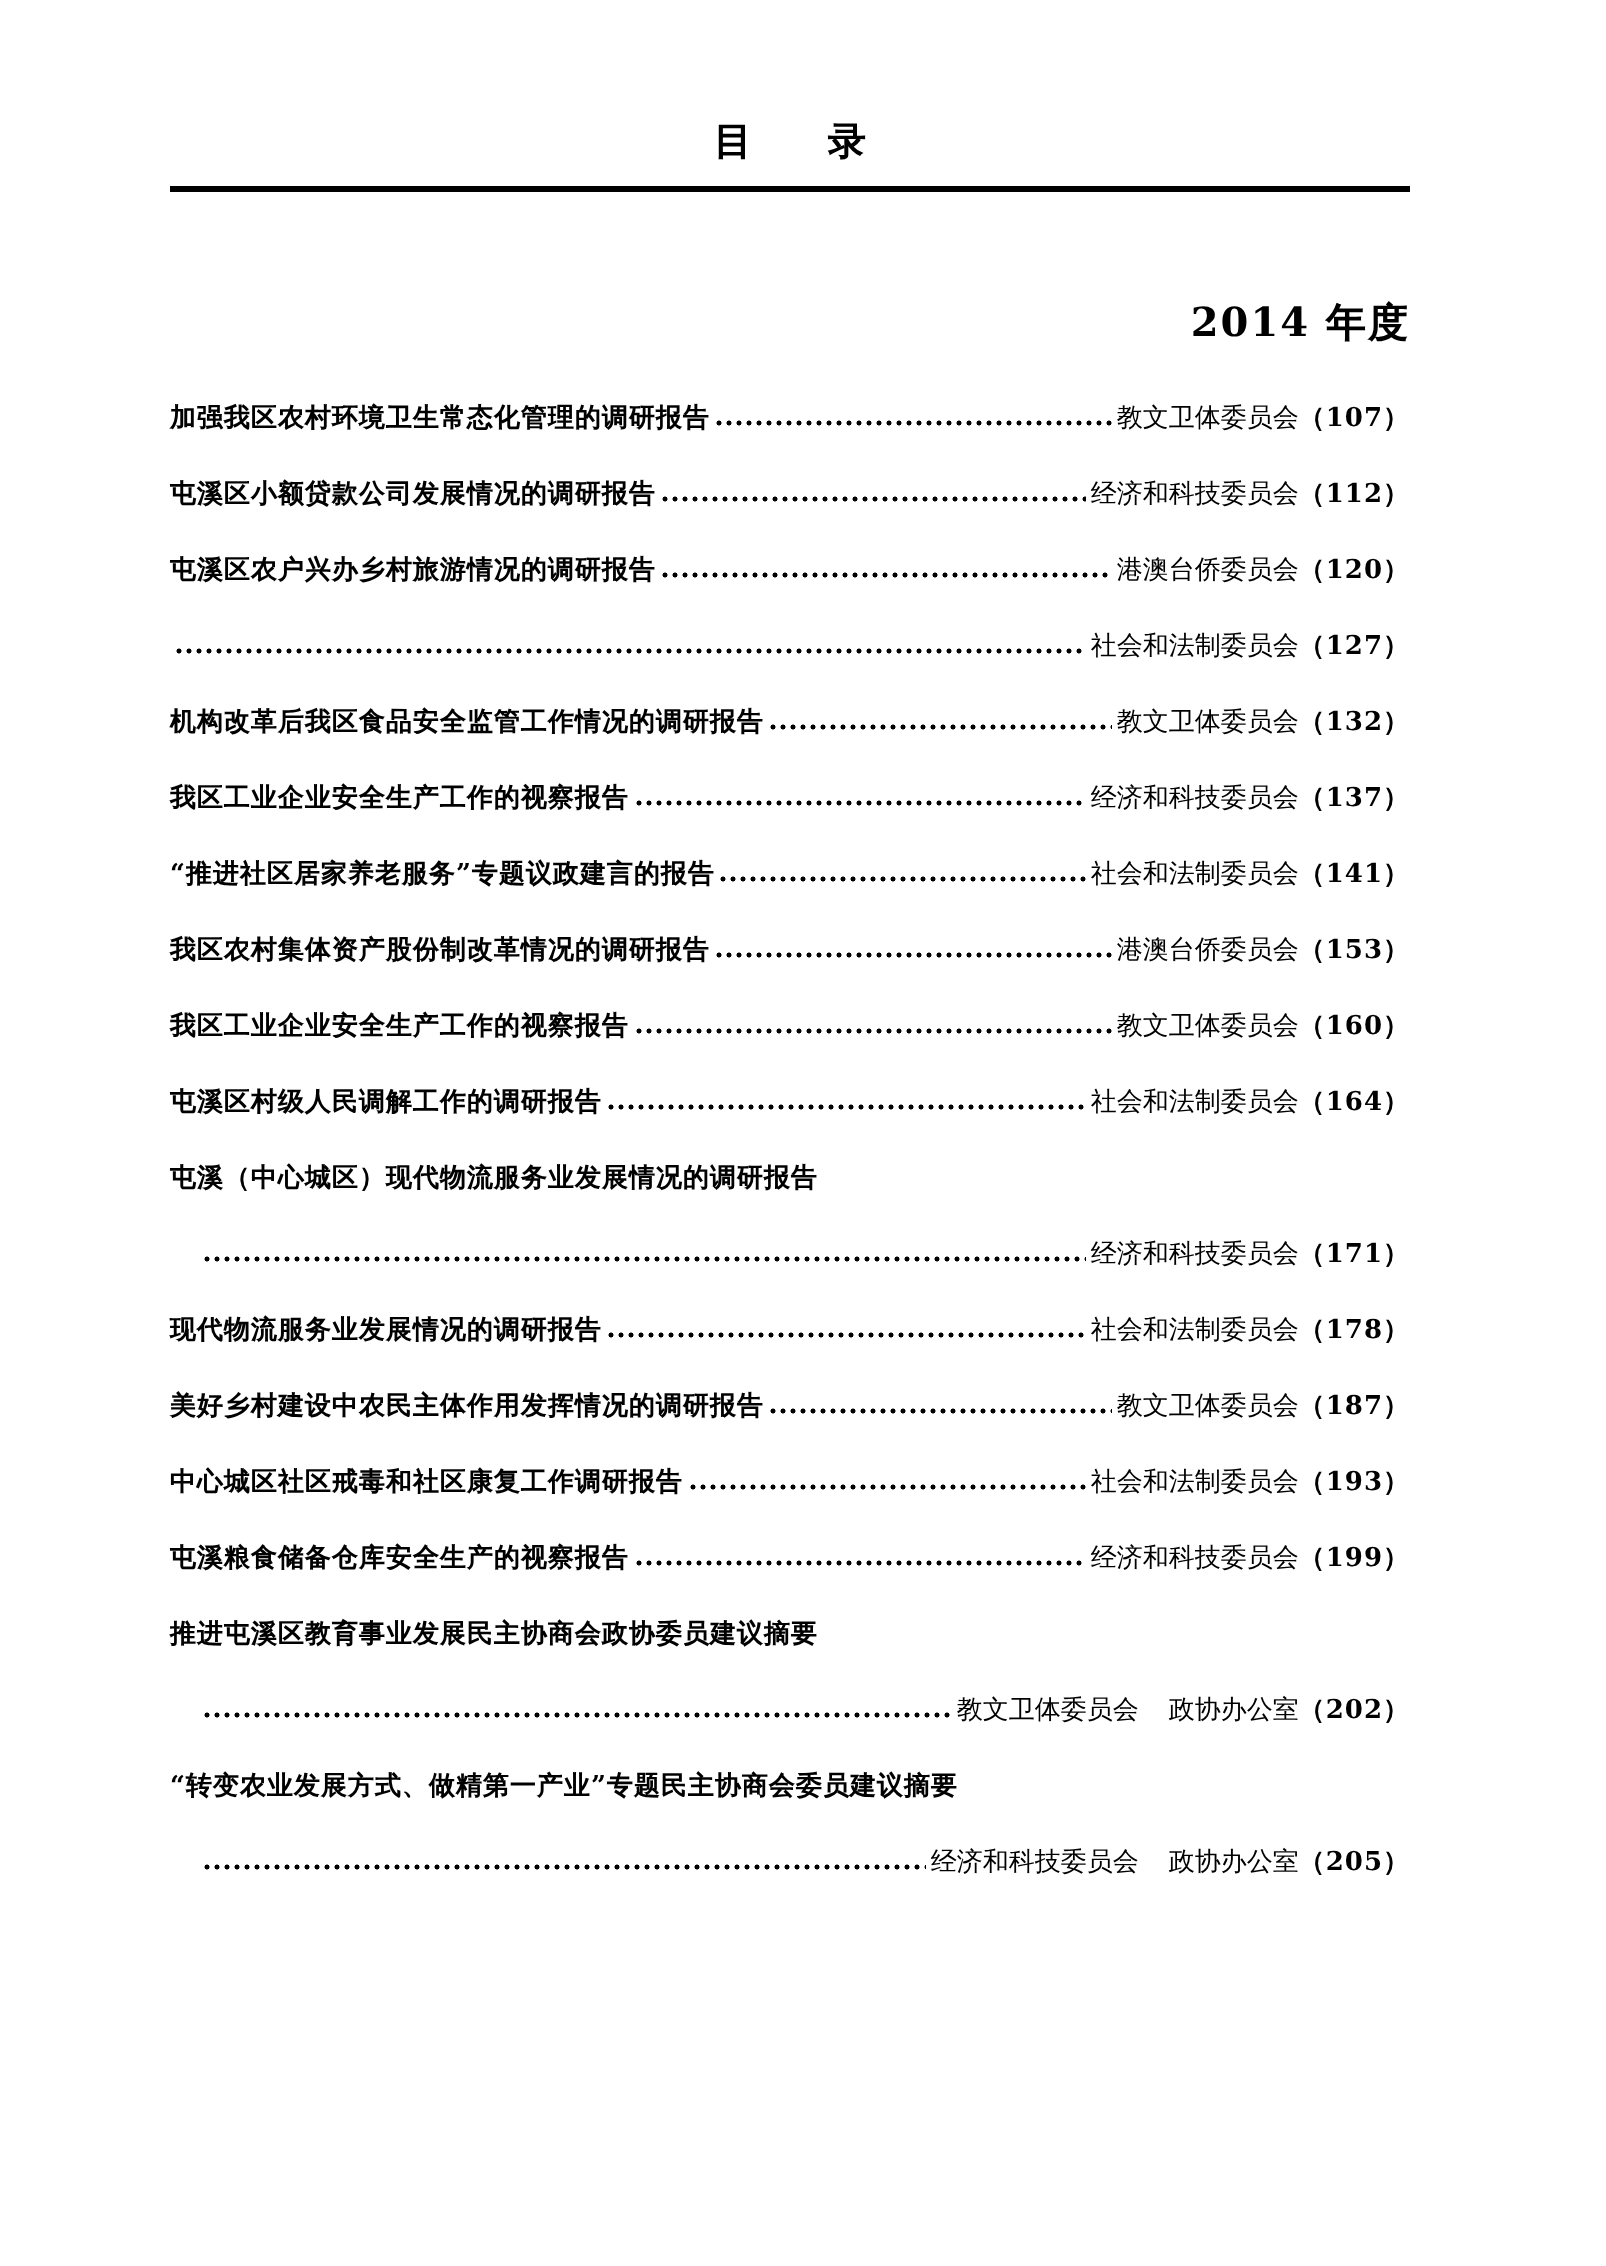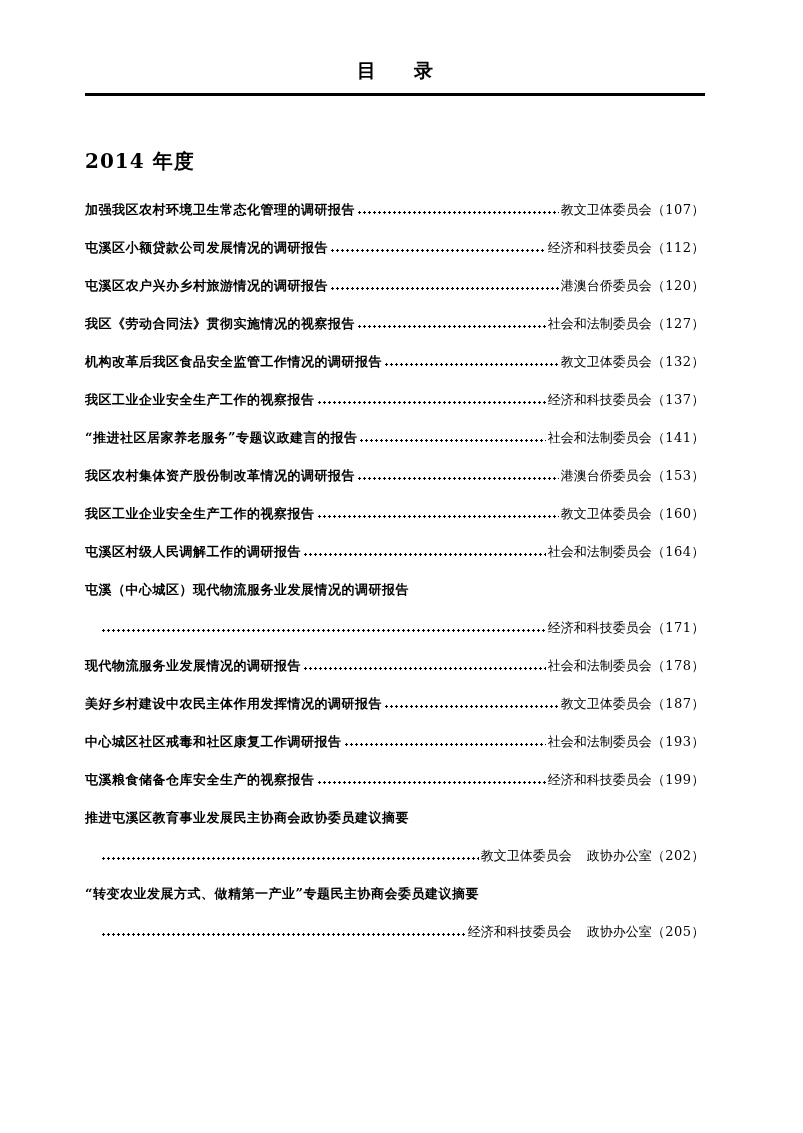--- a/index.html
+++ b/index.html
@@ -17,21 +17,21 @@
   .doc-header {
     text-align: center;
     font-size: 19px;
     font-weight: bold;
     padding-bottom: 9px;
     white-space: pre;
   }
   .rule { border-top: 3px solid #000; height: 0; }
   .section { margin: 0; }
   .section-heading {
-    text-align: left;
+    text-align: right;
     font-weight: bold;
     font-size: 20px;
     margin-top: 52px;
     margin-bottom: 16px;
     letter-spacing: 1px;
   }
   .entries { font-size: 13px; }
   .entry { margin: 0; }
   .line {
     display: flex;
@@ -47,21 +47,21 @@
     min-width: 12px;
     margin: 0 2px 5px 2px;
     background-image: radial-gradient(circle, #000 1.1px, rgba(0,0,0,0) 1.4px);
     background-size: 5px 3px;
     background-repeat: repeat-x;
     background-position: 0 50%;
   }
   .line.cont .dots { margin-left: 16px; }
   .committee { font-weight: normal; }
   .office:not(:empty) { margin-left: 1.15em; }
-  .pagenum { font-weight: normal; letter-spacing: 0.5px; }
+  .pagenum { font-weight: bold; letter-spacing: 0.5px; }
 </style>
 </head>
 <body>
 
 <div class="page">
   <div class="doc-header">目　　录</div>
   <div class="rule"></div>
 
   <div class="section">
     <div class="section-heading">2014 年度</div>
@@ -85,21 +85,20 @@
         <div class="entry">
           <div class="line">
             <span class="title">屯溪区农户兴办乡村旅游情况的调研报告</span>
             <span class="dots"></span>
             <span class="committee">港澳台侨委员会</span>
             <span class="pagenum">（120）</span>
           </div>
         </div>
         <div class="entry">
           <div class="line">
-            <span class="title">我区《劳动合同法》贯彻实施情况的视察报告</span>
             <span class="dots"></span>
             <span class="committee">社会和法制委员会</span>
             <span class="pagenum">（127）</span>
           </div>
         </div>
         <div class="entry">
           <div class="line">
             <span class="title">机构改革后我区食品安全监管工作情况的调研报告</span>
             <span class="dots"></span>
             <span class="committee">教文卫体委员会</span>

